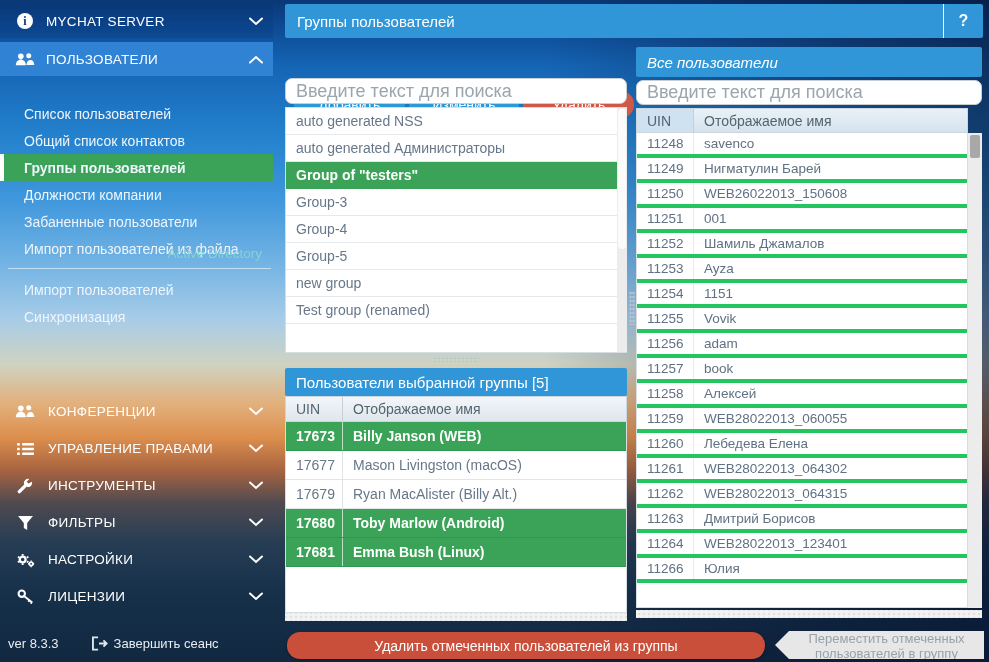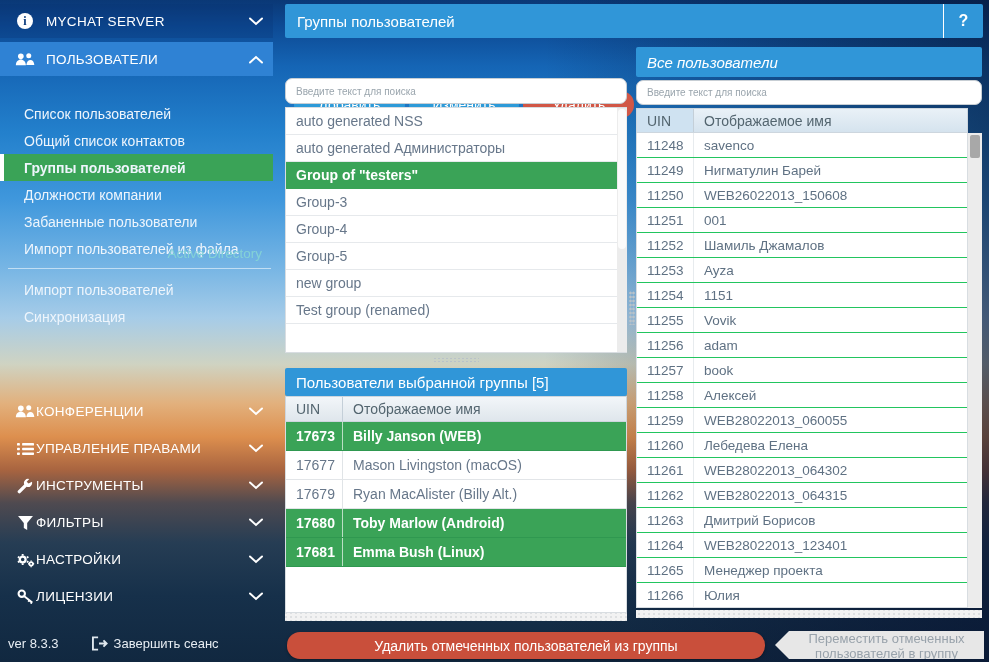--- a/index.html
+++ b/index.html
@@ -28,39 +28,39 @@
   .chev { width:14px; height:9px; }
 
   .sb-menu { position:absolute; top:100px; left:0; width:273px; }
   .sb-item { height:27px; display:flex; align-items:center; padding-left:24px; font-size:14px; color:#eef5fc; cursor:pointer; }
   .sb-item.selected { background:#3aa357; border-left:4px solid #fff; padding-left:20px; font-weight:bold; }
   .ad-label { position:absolute; top:246px; left:0; width:262px; text-align:right; font-size:13.5px; color:#84d2d6; cursor:pointer; }
   .sb-divider { position:absolute; top:268px; left:8px; width:263px; height:1px; background:rgba(255,255,255,.55); }
   .sb-menu2 { position:absolute; top:276px; left:0; width:273px; }
 
   .sb-sections { position:absolute; top:393px; left:0; width:273px; }
-  .sb-section { height:37px; display:flex; align-items:center; padding:0 10px 0 14px; cursor:pointer; }
+  .sb-section { height:37px; display:flex; align-items:center; gap:12px; padding:0 10px 0 14px; cursor:pointer; }
   .sb-section .lbl { font-size:13.5px; letter-spacing:.3px; flex:1; }
 
   .sb-footer { position:absolute; bottom:6px; left:0; width:283px; height:26px; display:flex; align-items:center; gap:16px; padding-left:8px; font-size:13px; color:#e7edf3;text-align:right; }
   .logout-btn { display:flex; align-items:center; gap:6px; margin-left:16px; cursor:pointer; }
 
   
   .header-bar { position:absolute; left:285px; top:4px; width:698px; height:34px; background:#3096d8; border-radius:2px; display:flex; align-items:center; color:#fff; }
   .header-title { flex:1; padding-left:12px; font-size:15px; }
   .header-sep { width:1px; height:34px; background:#fff; }
   .help-btn { width:39px; text-align:center; font-size:16px; font-weight:bold; cursor:pointer; }
 
   
   .btn-row { position:absolute; left:294px; top:47px; width:340px; height:27px; display:flex; gap:4px;margin-top:44px; }
   .pill-btn { flex:1; border:none; border-radius:13px; color:#fff; font-size:14px; font-family:inherit; cursor:pointer; }
   .pill-blue { background:#2d9ad8; }
   .pill-red { background:#d15746; }
 
-  .search-box { position:absolute; height:26px; border:1px solid #c7ced4; border-radius:7px; background:#fff; font-size:10px; color:#4b5a66; padding:0 10px; font-family:inherit; outline:none; }
+  .search-box { position:absolute; height:26px; border:1px solid #c7ced4; border-radius:7px; background:#fff; font-size:18px; color:#4b5a66; padding:0 10px; font-family:inherit; outline:none; }
   .search-box::placeholder { color:#9aa5ad; }
   .search-mid { left:285px; top:78px; width:342px; }
   .search-right { left:636px; top:80px; width:346px; height:25px; }
 
   .group-list { position:absolute; left:285px; top:107px; width:342px; height:246px; background:#fff; border:1px solid #d8dde1; overflow:hidden; }
   .g-row { height:27px; display:flex; align-items:center; padding-left:10px; font-size:14px; color:#67778a; border-bottom:1px solid #e6e9ec; cursor:pointer; }
   .g-row.selected { background:#3aa357; color:#fff; font-weight:bold; border-bottom:1px solid #3aa357; }
   .vtrack { position:absolute; top:0; right:0; width:10px; height:100%; background:#ececec; }
   .vtrack .vthumb { position:absolute; top:1px; left:1px; width:8px; height:140px; background:#fbfbfb; border-radius:4px; }
 
@@ -82,21 +82,21 @@
 
   .members-body { position:absolute; left:285px; top:422px; width:342px; height:191px; background:#fff; border:1px solid #d8dde1; border-top:none; }
   .m-row { height:29px; display:flex; font-size:14px; color:#67778a; border-bottom:1px solid #e2e5e8; cursor:pointer; }
   .m-row .cell { display:flex; align-items:center; padding-left:10px; }
   .m-row .uin { width:57px; border-right:1px solid #e0e4e7; }
   .m-row .name { flex:1; }
   .m-row.selected { background:#3aa357; color:#fff; font-weight:bold; border-bottom:1px solid #2f9850; }
   .m-row.selected .uin { border-right:1px solid rgba(255,255,255,.65); }
 
   .users-body { position:absolute; left:636px; top:133px; width:332px; height:475px; background:#fff; border:1px solid #d8dde1; border-top:none; overflow:hidden; }
-  .u-row { height:25px; display:flex; font-size:13.5px; color:#5f7183; border-bottom:1px solid #22c55e; cursor:pointer; }
+  .u-row { height:25px; display:flex; font-size:13.5px; color:#5f7183; border-bottom:4px solid #22c55e; cursor:pointer; }
   .u-row .cell { display:flex; align-items:center; padding-left:10px; }
   .u-row .uin { width:57px; border-right:1px solid #e7ebee; }
   .u-row .name { flex:1; }
 
   .users-scroll { position:absolute; left:968px; top:133px; width:14px; height:475px; background:#ececec; }
   .users-scroll .vthumb { position:absolute; top:2px; left:2px; width:10px; height:23px; background:#a8a8a8; border-radius:2px; }
 
   .dotted-strip { position:absolute; height:8px; background:#f2f2f2; background-image:radial-gradient(#c9cdd1 .8px, transparent 1px); background-size:5px 4px; background-position:center; }
   .strip-mid { left:285px; top:613px; width:342px; }
   .strip-right { left:636px; top:610px; width:346px; }
@@ -464,24 +464,20 @@
       <div class="u-row">
         <span class="cell uin">11263</span>
         <span class="cell name">Дмитрий Борисов</span>
       </div>
 
       <div class="u-row">
         <span class="cell uin">11264</span>
         <span class="cell name">WEB28022013_123401</span>
       </div>
 
-      <div class="u-row">
-        <span class="cell uin">11265</span>
-        <span class="cell name">Менеджер проекта</span>
-      </div>
 
       <div class="u-row">
         <span class="cell uin">11266</span>
         <span class="cell name">Юлия</span>
       </div>
     </div>
   <div class="users-scroll">
       <span class="vthumb"></span>
     </div>
   <div class="dotted-strip strip-right"></div>

